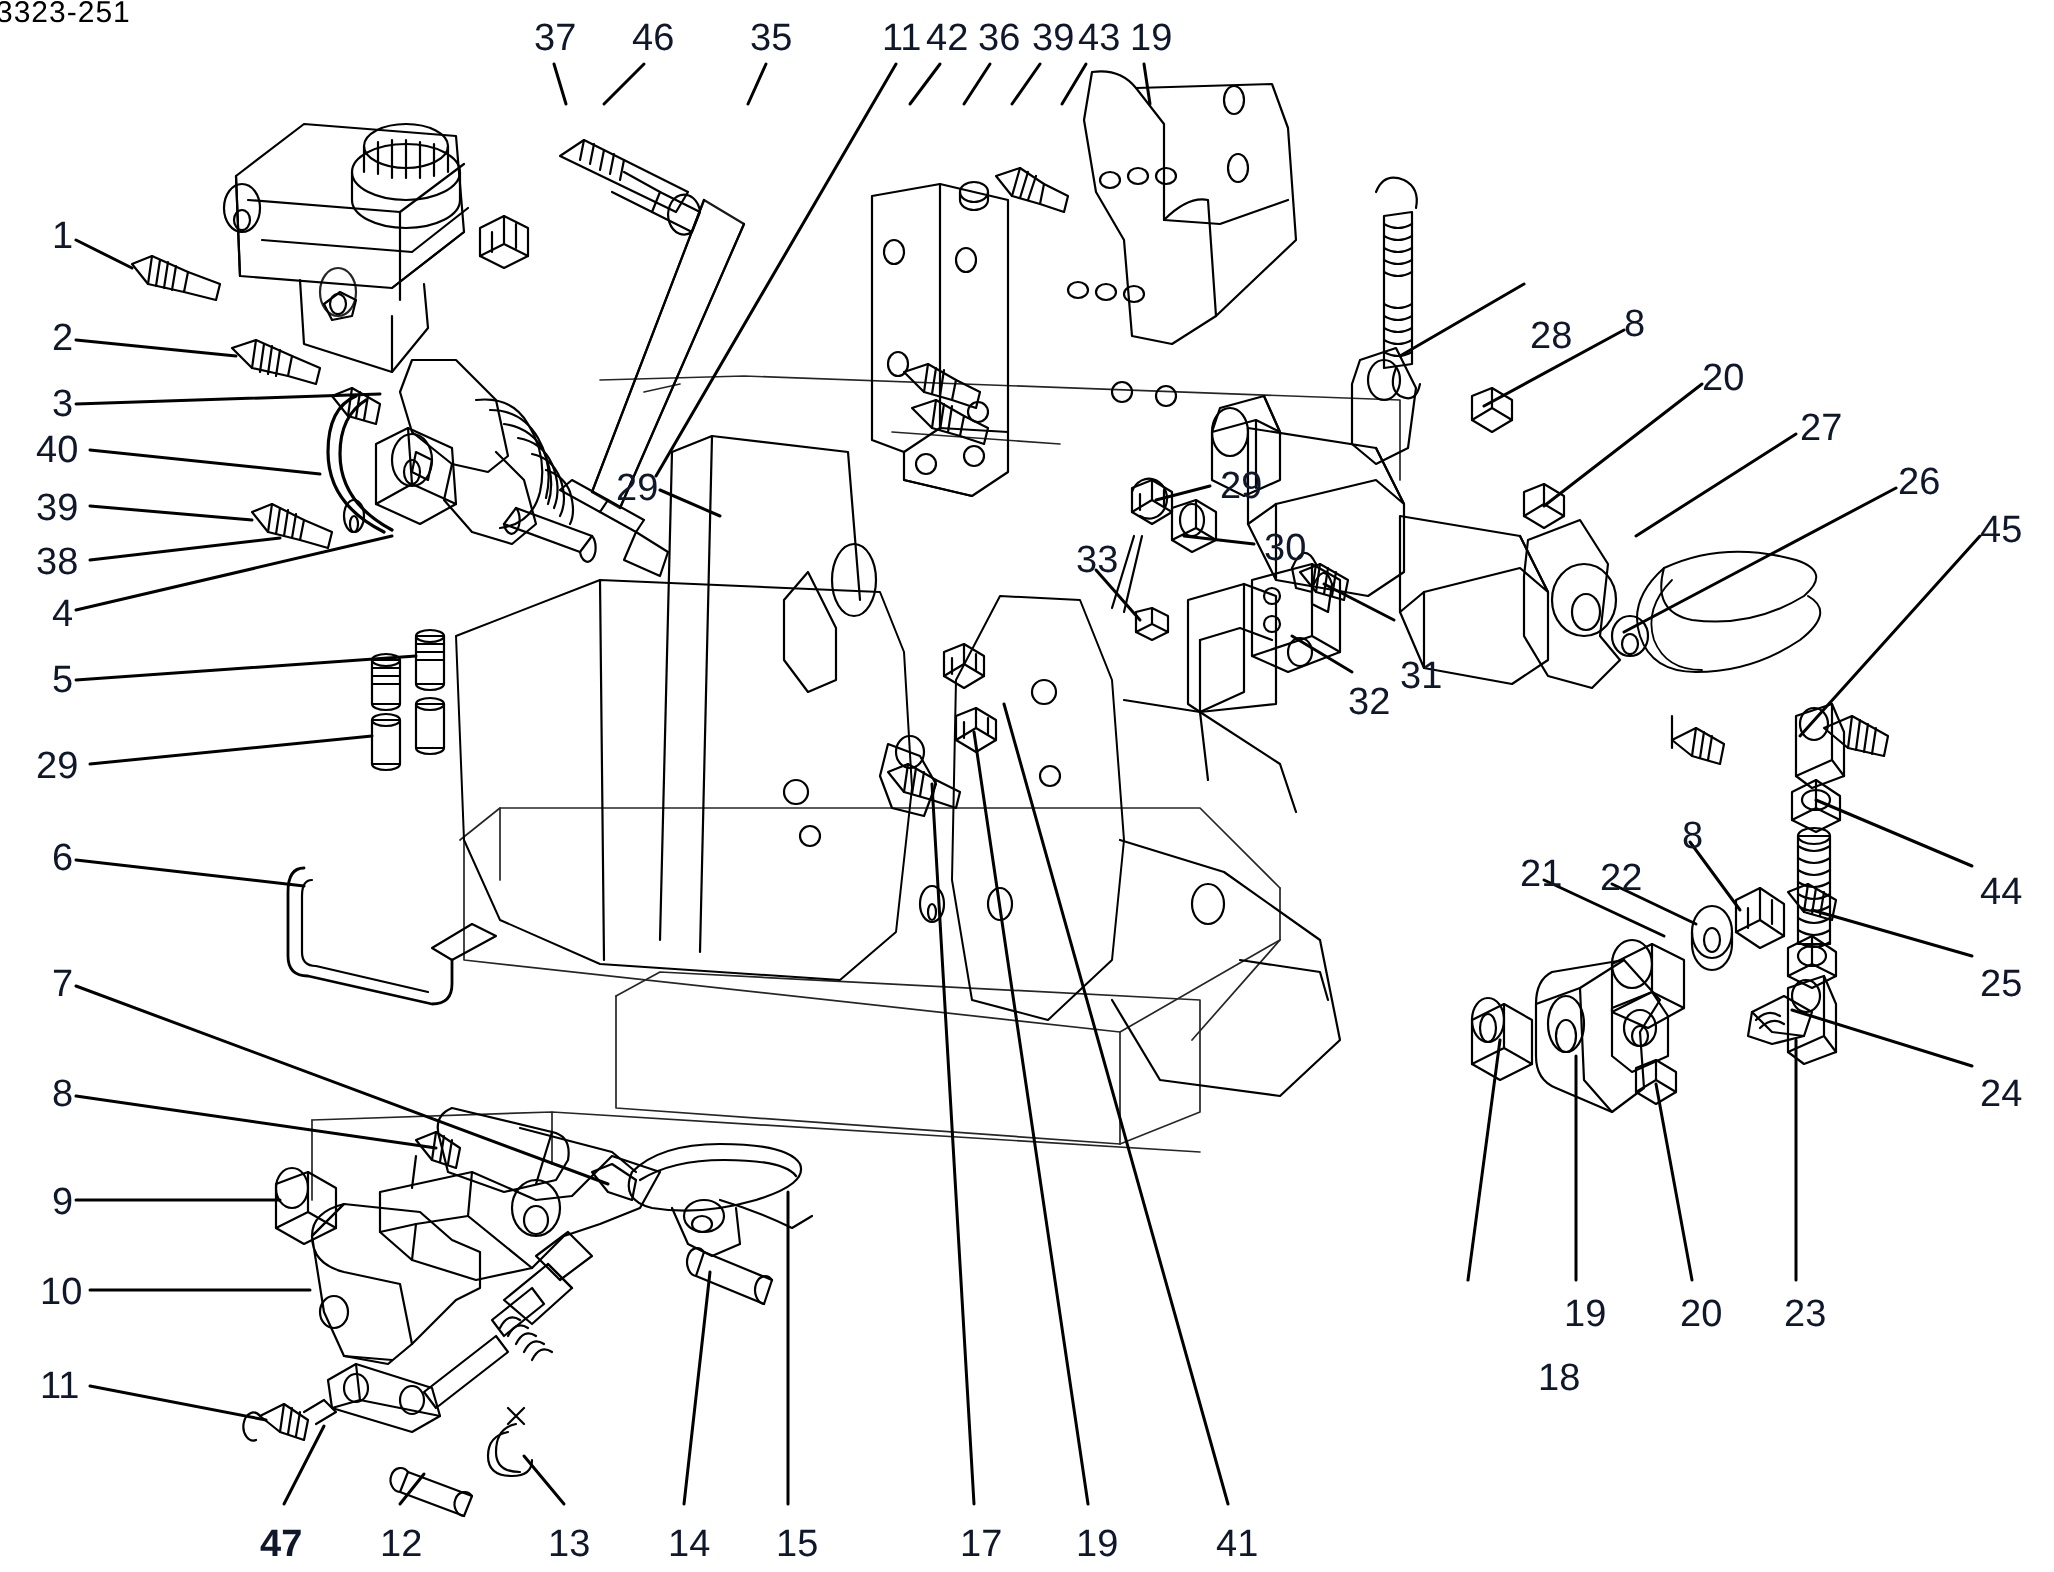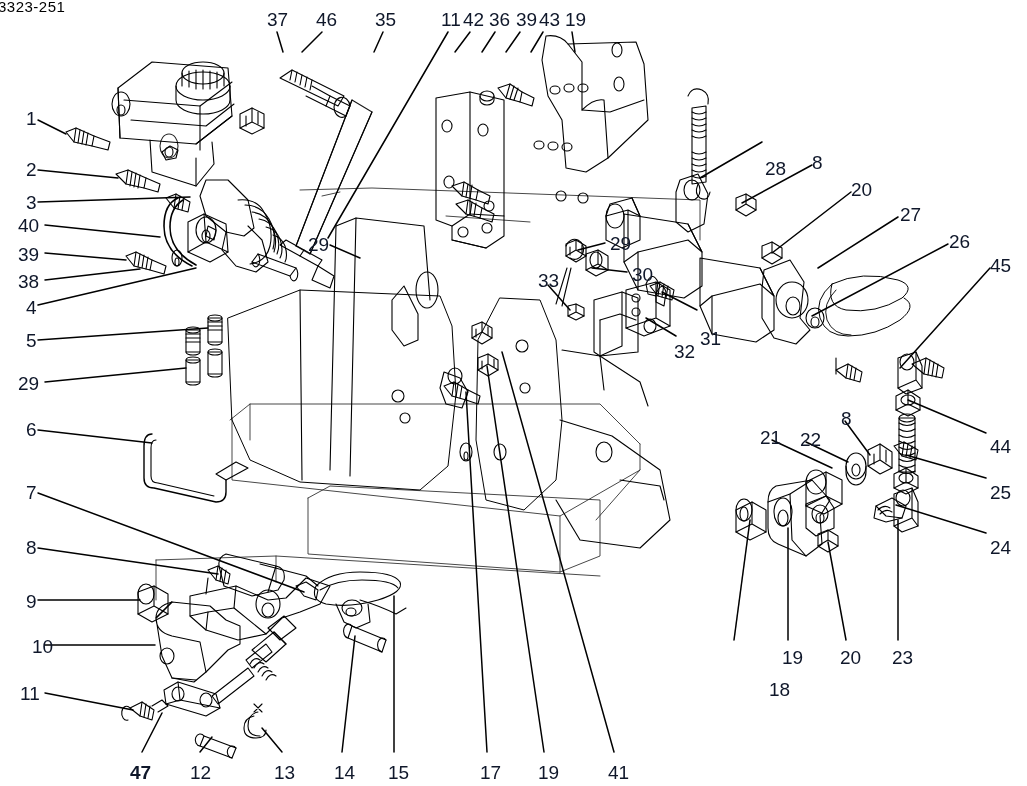--- a/index.html
+++ b/index.html
@@ -553,21 +553,21 @@
       <span class="callout" style="left: 18px; top: 216px;">40</span>
       <span class="callout" style="left: 18px; top: 245px;">39</span>
       <span class="callout" style="left: 18px; top: 272px;">38</span>
       <span class="callout" style="left: 26px; top: 298px;">4</span>
       <span class="callout" style="left: 26px; top: 331px;">5</span>
       <span class="callout" style="left: 18px; top: 374px;">29</span>
       <span class="callout" style="left: 26px; top: 420px;">6</span>
       <span class="callout" style="left: 26px; top: 483px;">7</span>
       <span class="callout" style="left: 26px; top: 538px;">8</span>
       <span class="callout" style="left: 26px; top: 592px;">9</span>
-      <span class="callout" style="left: 32px; top: 637px;">10</span>
+      <span class="callout" style="left: 20px; top: 637px;">10</span>
       <span class="callout" style="left: 20px; top: 684px;">11</span>
       <span class="callout" style="left: 130px; top: 763px; font-weight: bold;">47</span>
       <span class="callout" style="left: 190px; top: 763px;">12</span>
       <span class="callout" style="left: 274px; top: 763px;">13</span>
       <span class="callout" style="left: 334px; top: 763px;">14</span>
       <span class="callout" style="left: 388px; top: 763px;">15</span>
       <span class="callout" style="left: 480px; top: 763px;">17</span>
       <span class="callout" style="left: 538px; top: 763px;">19</span>
       <span class="callout" style="left: 608px; top: 763px;">41</span>
       <span class="callout" style="left: 308px; top: 235px;">29</span>

